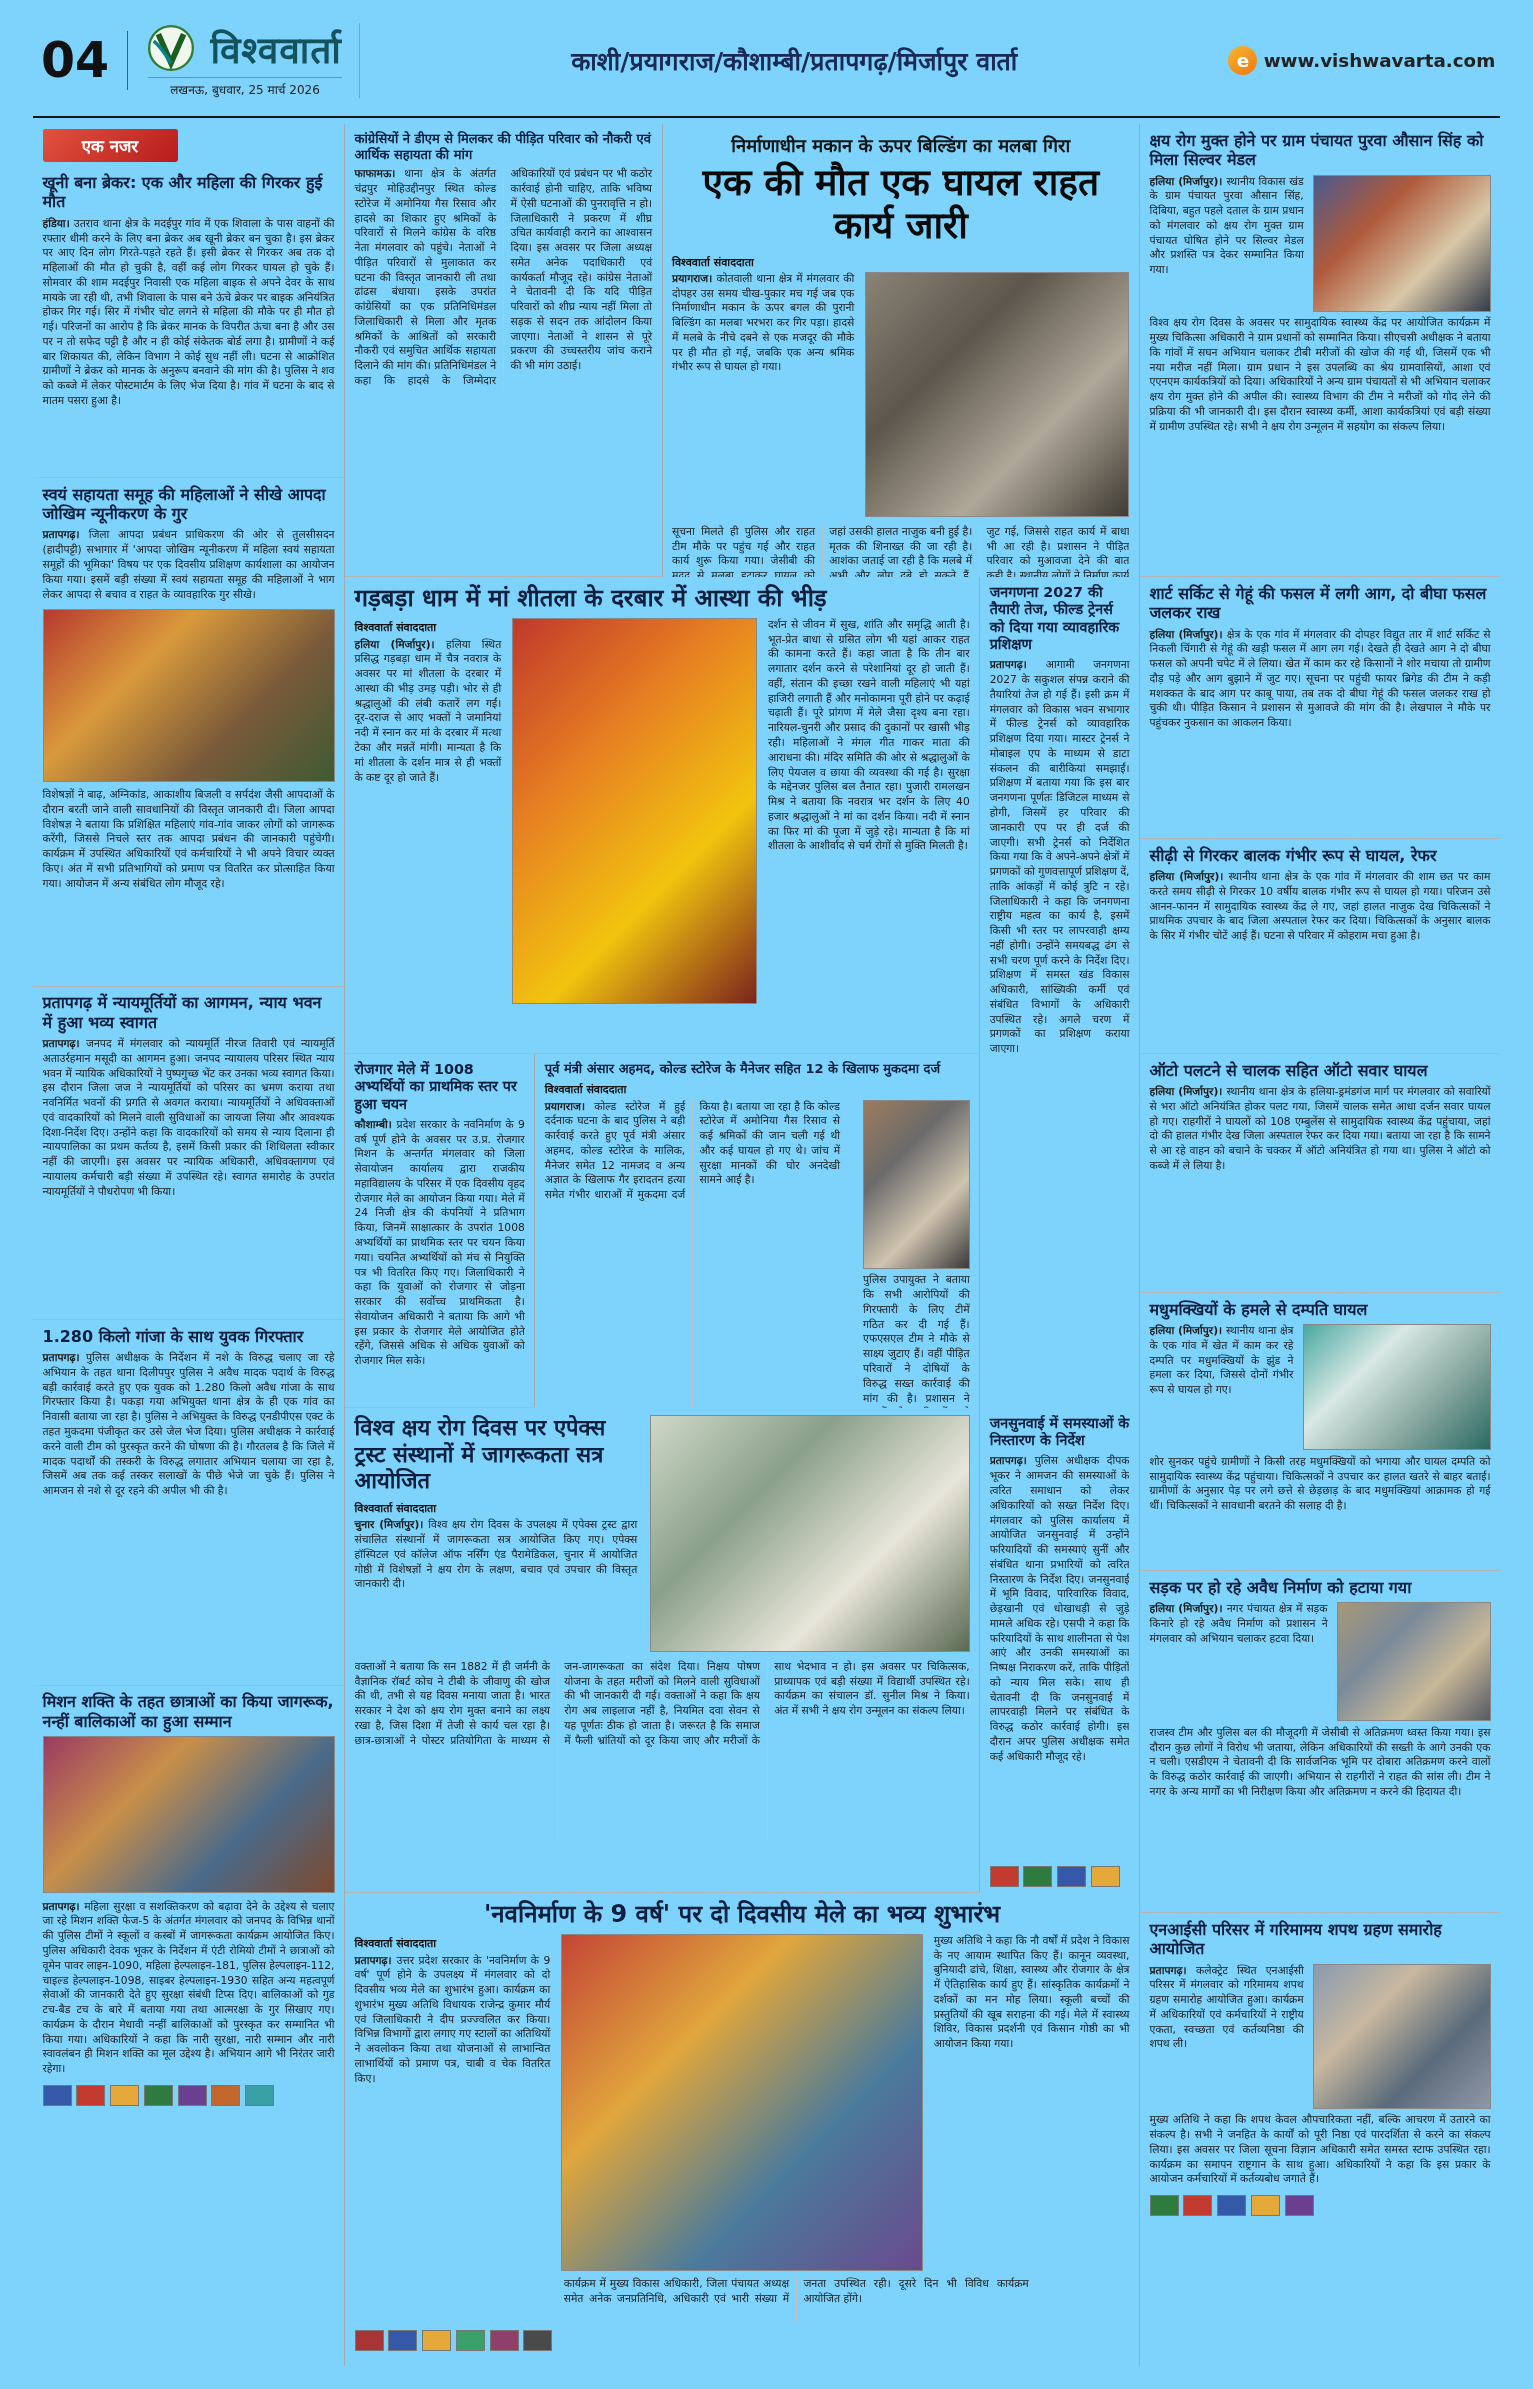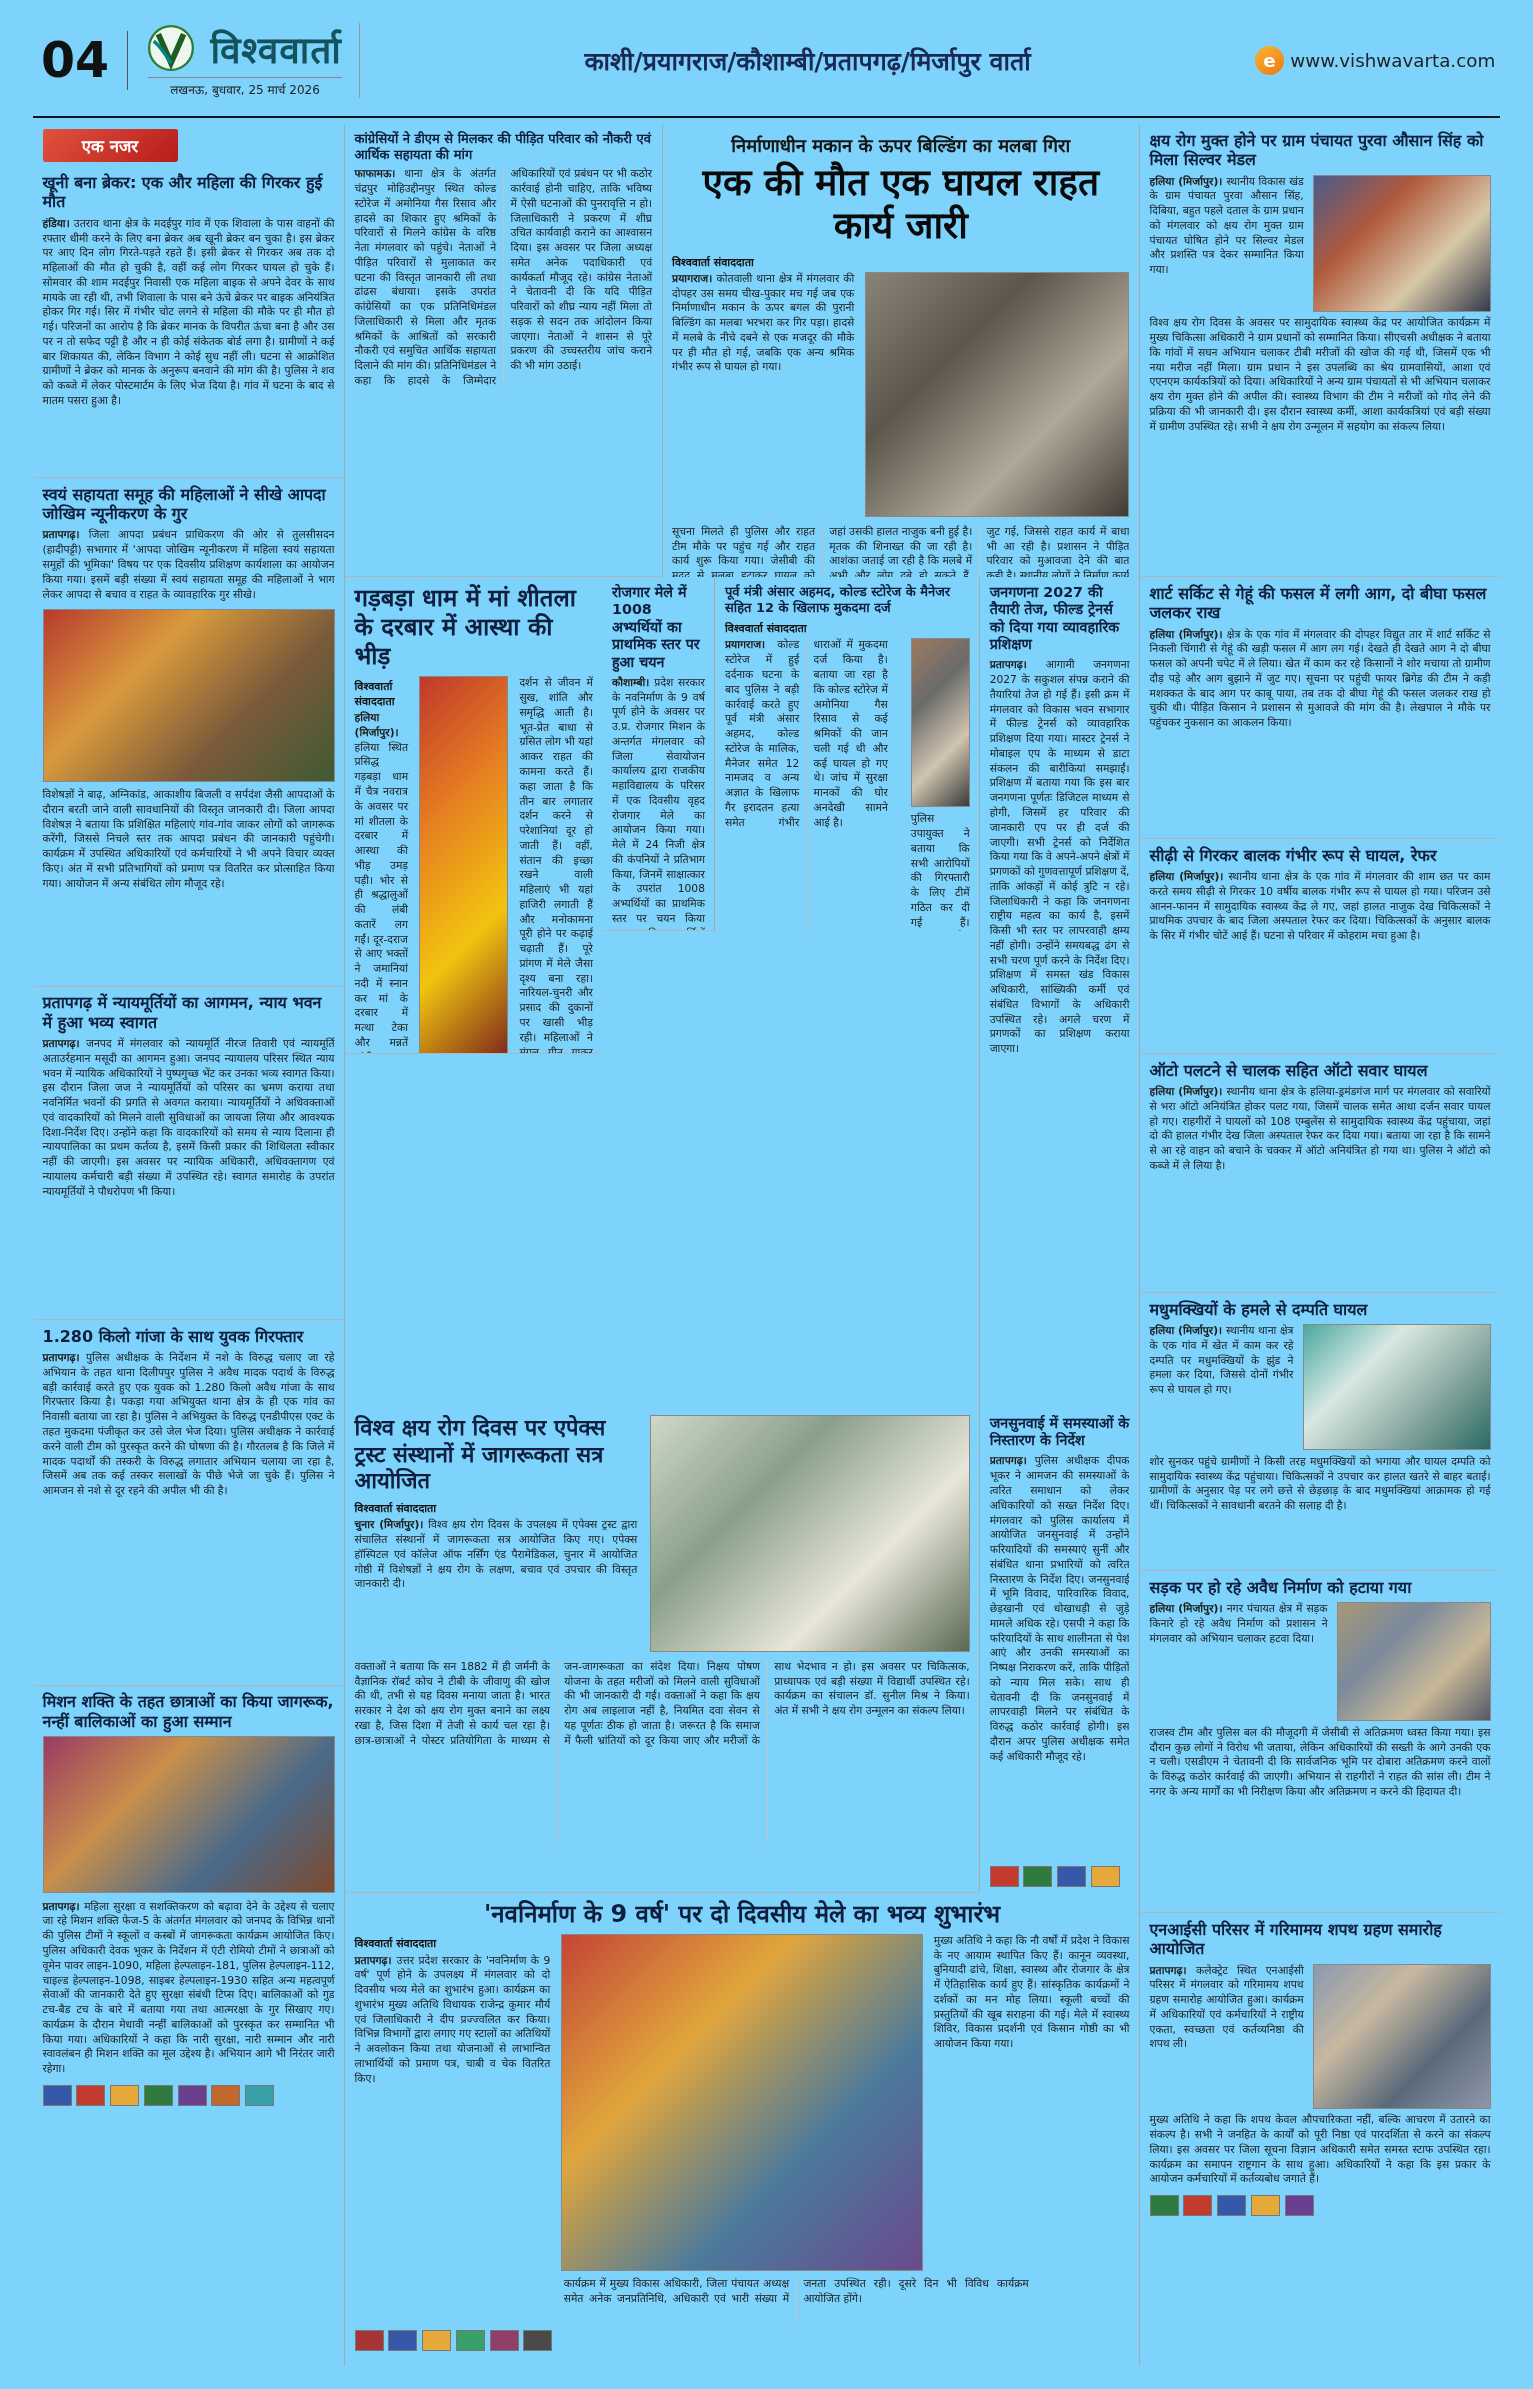--- a/index.html
+++ b/index.html
@@ -10,21 +10,21 @@
   
   .masthead{height:110px;display:flex;align-items:center;gap:20.7px;border-bottom:2.4px solid #15151f;padding:3.2px 4.8px 6.4px}
   .pagenum{font-size:49px;font-weight:bold;color:#111;line-height:1;padding:4.8px 17.5px 4.8px 3.2px;border-right:1.6px solid #555}
   .brand{display:flex;flex-direction:column;gap:3.2px;padding-right:17.5px;border-right:0.8px solid #999}
   .brand-row{display:flex;align-items:center;gap:16px}
   .brand-name{font-size:37px;font-weight:bold;color:#14525e;letter-spacing:0.8px}
   .brand-dateline{font-size:12px;color:#222;border-top:0.8px solid #888;padding-top:3.2px;text-align:center}
   .section-strip{flex:1;text-align:center;font-size:25px;font-weight:bold;color:#1b2a55}
   .site{display:flex;align-items:center;gap:6.4px}
   .site-icon{width:29px;height:29px;border-radius:50%;background:linear-gradient(145deg,#f7b733,#ee7711);color:#fff;font-weight:bold;font-size:18.3px;display:flex;align-items:center;justify-content:center}
-  .site-url{font-size:18.3px;font-weight:normal;color:#222}
+  .site-url{font-size:18.3px;font-weight:bold;color:#222}
 
   
   .content{height:2242px;display:flex;margin-top:6.4px;overflow:hidden}
   .rail-left{width:312px;border-right:0.8px solid #a9a9a9;display:flex;flex-direction:column}
   .middle{flex:1;border-right:0.8px solid #a9a9a9;display:flex;flex-direction:column}
   .rail-right{width:360px;display:flex;flex-direction:column}
 
   .art{overflow:hidden;padding:6.4px 9.5px;border-bottom:0.8px solid #b5b5b5}
   .art:last-child{border-bottom:none}
   .hl{color:#0f1f3d;font-weight:bold;line-height:1.22;margin-bottom:4.8px}
@@ -54,21 +54,21 @@
   .m-congress{width:40%;border-right:0.8px solid #a9a9a9;height:100%}
   .m-collapse{width:60%;height:100%;border-bottom:0.8px solid #b5b5b5}
   .kicker{text-align:center;font-size:18.3px;font-weight:bold;color:#151515;margin:1.6px 0 4.8px}
   .big-hl{text-align:center;font-size:37px;font-weight:bold;color:#0a0a0a;line-height:1.15;margin-bottom:6.4px}
   .collapse-flex{display:flex;gap:11px;margin-top:2px}
   .collapse-flex .txt{width:40%}
   .ph-collapse{width:58%;height:245px}
   .m-collapse .cont{margin-top:8px;height:95px;overflow:hidden}
 
   .row-bc{display:flex;height:831px}
-  .bc-left{width:80%;border-right:0.8px solid #a9a9a9;display:flex;}
+  .bc-left{width:80%;border-right:0.8px solid #a9a9a9;display:flex;flex-direction:column}
   .m-gadbada{height:477px;border-bottom:0.8px solid #b5b5b5}
   .gad-flex{display:flex;gap:11px}
   .gad-flex .c1{width:24%}
   .ph-gadbada{width:40%;height:386px}
   .gad-flex .c2{width:33%}
   .row-c{display:flex;height:354px}
   .m-rojgar{width:30%;border-right:0.8px solid #a9a9a9}
   .m-exmin{width:70%}
   .ex-flex{display:flex;gap:23px}
   .ex-flex .txt{width:72%}

